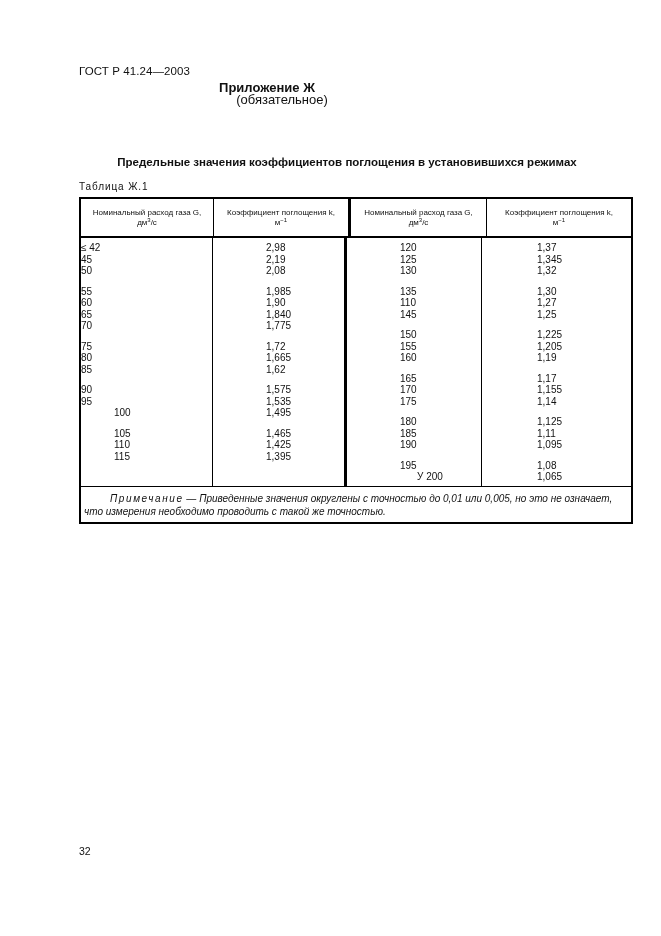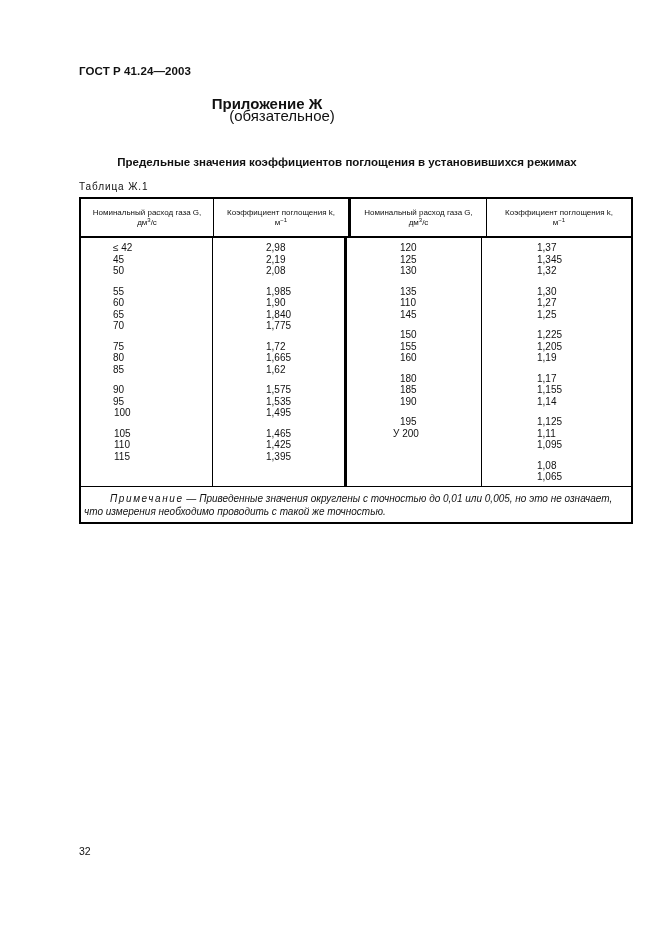--- a/index.html
+++ b/index.html
@@ -2,25 +2,25 @@
 <html><head>
   <meta charset="utf-8">
   <style>
     html, body { margin: 0; padding: 0; background: #ffffff; }
     body {
       width: 661px; height: 936px; position: relative; overflow: hidden;
       font-family: "Liberation Sans", sans-serif; color: #111;
     }
     .doc-code {
       position: absolute; left: 79px; top: 65px;
-      font-size: 11.5px; font-weight: bold; letter-spacing: 0.1px;
+      font-size: 11.5px; font-weight: normal; letter-spacing: 0.1px;
     }
     .appendix {
-      position: absolute; left: 0; width: 534px; top: 98px;
-      text-align: center; font-size: 15px; font-weight: bold; line-height: 12px;
+      position: absolute; left: 0; width: 534px; top: 82px;
+      text-align: center; font-size: 13px; font-weight: bold; line-height: 12px;
     }
     .appendix .sub { font-weight: normal; padding-left: 30px; }
     .section-title {
       position: absolute; left: 0; width: 694px; top: 156px;
       text-align: center; font-size: 11.5px; font-weight: bold;
     }
     .table-caption {
       position: absolute; left: 79px; top: 181px;
       font-size: 10px; letter-spacing: 0.9px;
     }
@@ -44,26 +44,26 @@
     .bl1 { border-right: 1px solid #000; }
     .bl2 { border-right: 3px solid #000; }
     .body {
       display: flex; height: 248px; border-bottom: 1px solid #000;
     }
     .body .col {
       padding-top: 4px; box-sizing: border-box; font-size: 10px;
     }
     .grp { margin-bottom: 9px; }
     .grp .v { height: 11.5px; line-height: 11.5px; }
-    .col.g1 .v { padding-left: 32px; text-align: left; }
+    .col.g1 .v { text-align: left; }
     .col.g1 .v.n2 { }
     .col.g1 .v.n3 { padding-left: 33px; }
     .col.k1 .v { padding-left: 53px; }
     .col.g2 .v { padding-left: 53px; }
-    .col.g2 .v.pre { padding-left: 46px; }
+    .col.g2 .v.pre { padding-left: 70px; }
     .col.k2 .v { padding-left: 55px; }
     .note {
       font-size: 10px; line-height: 13px; padding: 5px 3px 4px 3px; font-style: italic;
     }
     .note .lbl { letter-spacing: 1.6px; }
     .note .indent { display: inline-block; width: 26px; }
     .page-num {
       position: absolute; left: 79px; top: 845px; font-size: 10.5px;
     }
     sup { font-size: 6px; vertical-align: 3px; line-height: 0; }
@@ -173,20 +173,25 @@
         <div class="v">135</div>
         <div class="v">110</div>
         <div class="v">145</div>
       </div>
       <div class="grp">
         <div class="v">150</div>
         <div class="v">155</div>
         <div class="v">160</div>
       </div>
       <div class="grp">
+        <div class="v">165</div>
+        <div class="v">170</div>
+        <div class="v">175</div>
+      </div>
+      <div class="grp">
         <div class="v">180</div>
         <div class="v">185</div>
         <div class="v">190</div>
       </div>
       <div class="grp">
         <div class="v">195</div>
         <div class="v pre">У 200</div>
       </div>
     </div>
 

